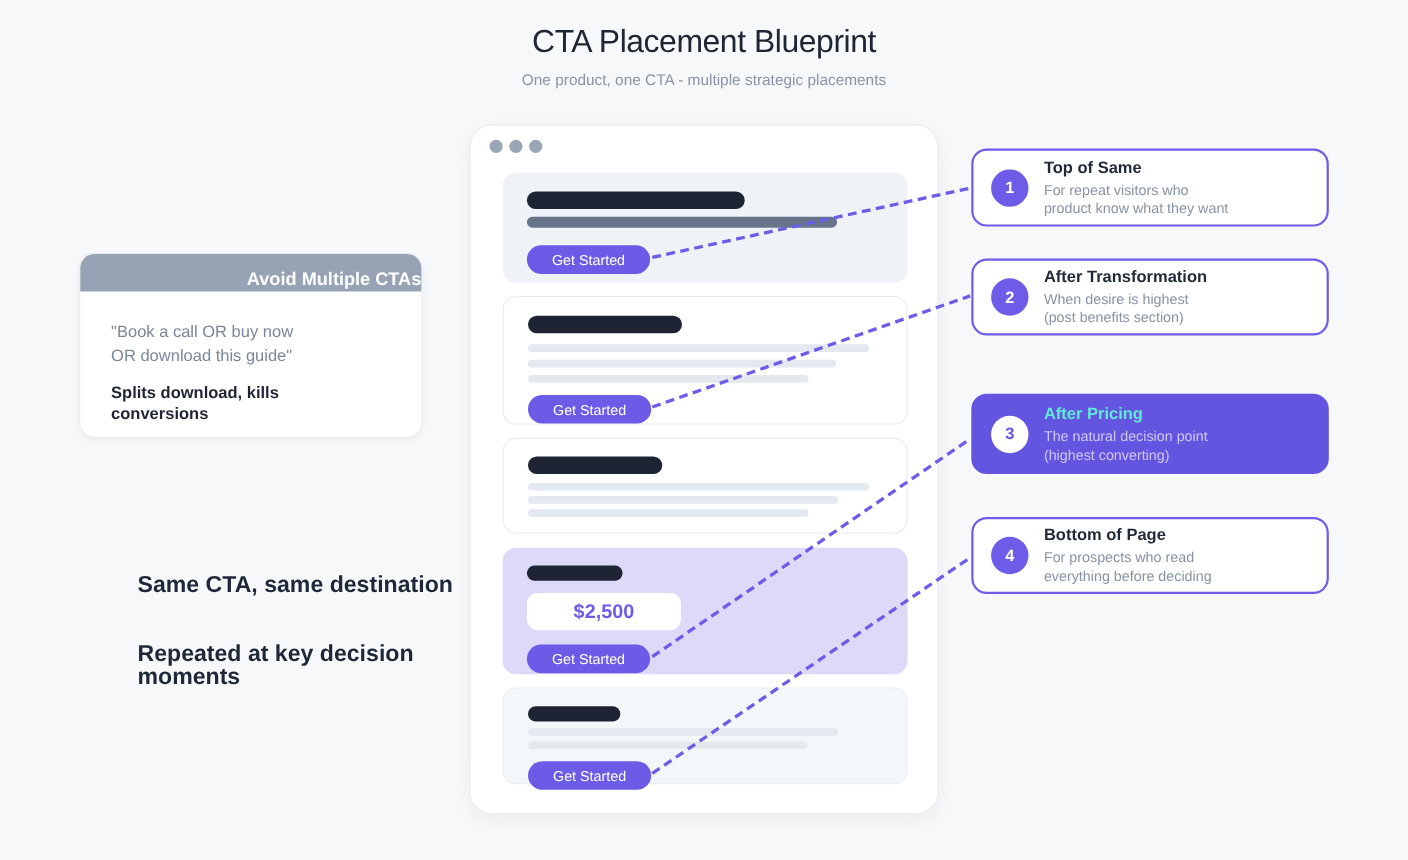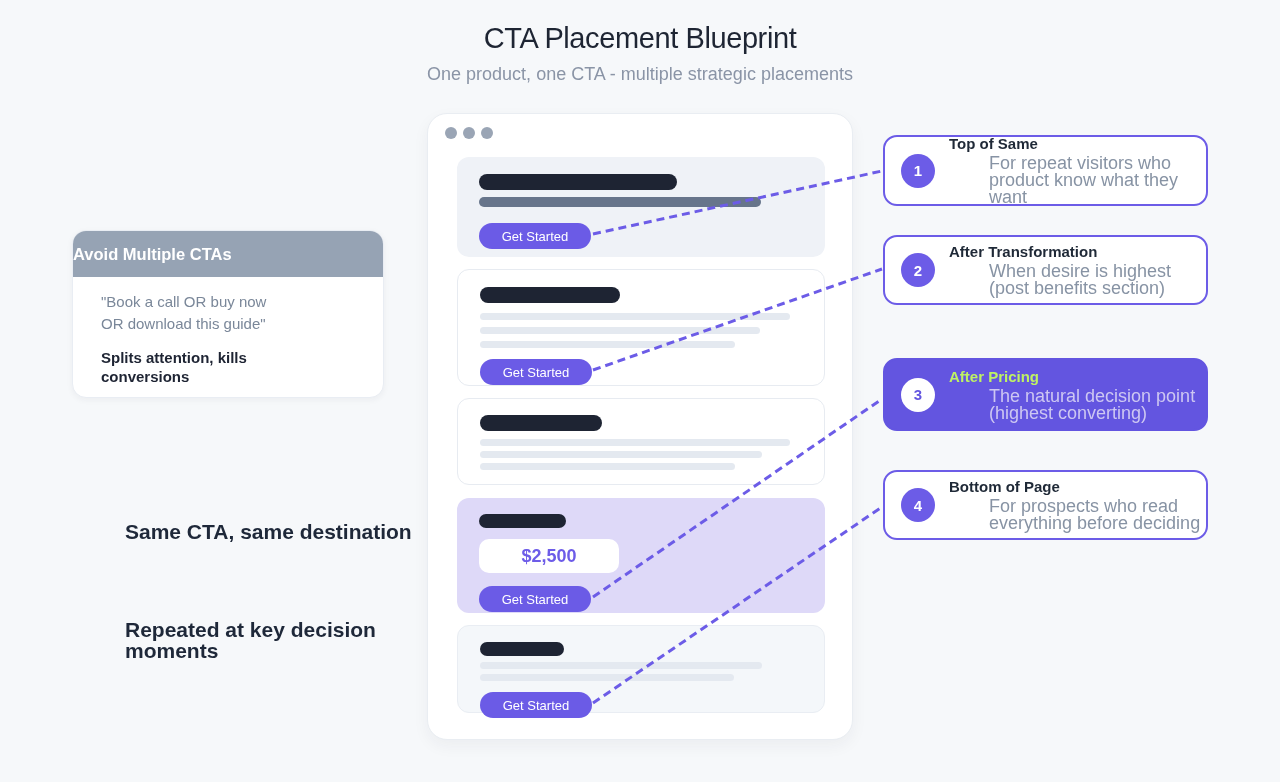--- a/index.html
+++ b/index.html
@@ -17,33 +17,33 @@
   
   .page-title{
     position:absolute;left:0;right:0;top:22px;
     text-align:center;
     font-size:29px;font-weight:400;color:#1e2533;
     letter-spacing:-0.4px;
   }
   .page-subtitle{
     position:absolute;left:0;right:0;top:64px;
     text-align:center;
-    font-size:18px;font-weight:400;color:#8a94a6;
+    font-size:14px;font-weight:400;color:#8a94a6;
   }
   
   .warning-card{
     position:absolute;left:72px;top:230px;width:312px;height:168px;
     background:#ffffff;border:1px solid #e9edf3;border-radius:14px;
     box-shadow:0 2px 6px rgba(30,41,59,0.05);
     box-sizing:border-box;
   }
   .warning-header{
-    height:46px;line-height:46px;
+    height:34px;line-height:46px;
     background:#96a3b4;border-radius:13px 13px 0 0;
-    text-align:left;color:#ffffff;
+    text-align:right;color:#ffffff;
     font-size:16.5px;font-weight:700;
   }
   .warning-quote{
     position:absolute;left:28px;top:60px;
     font-size:15px;color:#7a8799;line-height:21.5px;
   }
   .warning-emphasis{
     position:absolute;left:28px;top:117px;
     font-size:15px;font-weight:700;color:#1e2433;line-height:19px;
   }
@@ -94,48 +94,48 @@
     box-sizing:border-box;z-index:3;
     display:flex;align-items:center;padding-left:16px;
   }
   .num-circle{
     width:34px;height:34px;border-radius:50%;
     background:#6c5ce7;color:#ffffff;
     display:flex;align-items:center;justify-content:center;
     font-size:15px;font-weight:700;flex:none;margin-right:14px;
   }
   .pc-title{font-size:15px;font-weight:700;color:#1f2937;margin-bottom:3px;}
-  .pc-desc{font-size:18px;color:#8793a4;line-height:17px;margin-left:40px;}
+  .pc-desc{font-size:13px;color:#8793a4;line-height:17px;}
   .placement-card.highlighted{background:#6355e0;border-color:#6355e0;}
   .placement-card.highlighted .num-circle{background:#ffffff;color:#6355e0;}
-  .placement-card.highlighted .pc-title{color:#bef264;}
+  .placement-card.highlighted .pc-title{color:#5eead4;}
   .placement-card.highlighted .pc-desc{color:#cdc7f2;}
 </style>
 </head>
 <body>
 
 <div class="canvas">
 
   <div class="page-title">CTA Placement Blueprint</div>
   <div class="page-subtitle">One product, one CTA - multiple strategic placements</div>
 
   <div class="warning-card">
     <div class="warning-header">Avoid Multiple CTAs</div>
     <div class="warning-quote">
       <span>"Book a call OR buy now</span><br>
       <span>OR download this guide"</span>
     </div>
     <div class="warning-emphasis">
-      <span>Splits attention, kills</span><br>
+      <span>Splits download, kills</span><br>
       <span>conversions</span>
     </div>
   </div>
 
   <div class="note" style="top:521px;">Same CTA, same destination</div>
-  <div class="note" style="top:584px;margin-top:35px;">
+  <div class="note" style="top:584px;">
     <span>Repeated at key decision</span><br>
     <span>moments</span>
   </div>
 
   <div class="browser">
     <div class="dots">
       <div class="dot"></div>
       <div class="dot"></div>
       <div class="dot"></div>
     </div>

